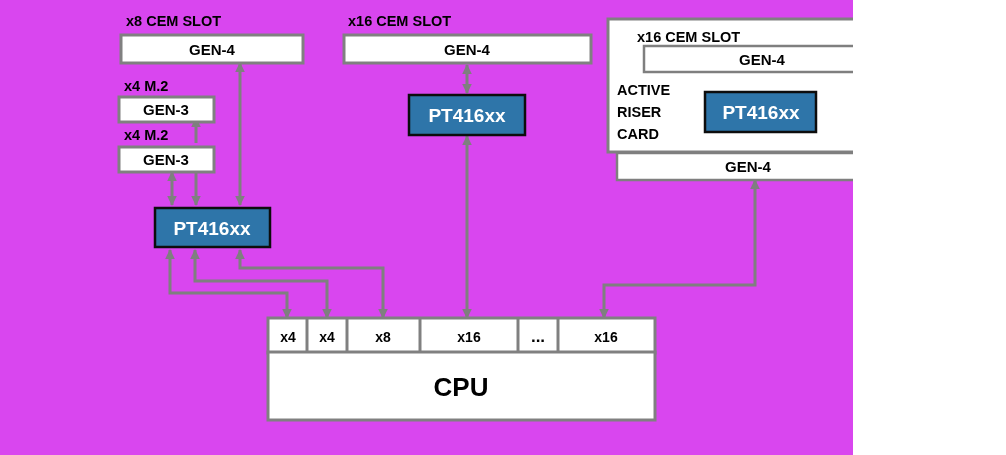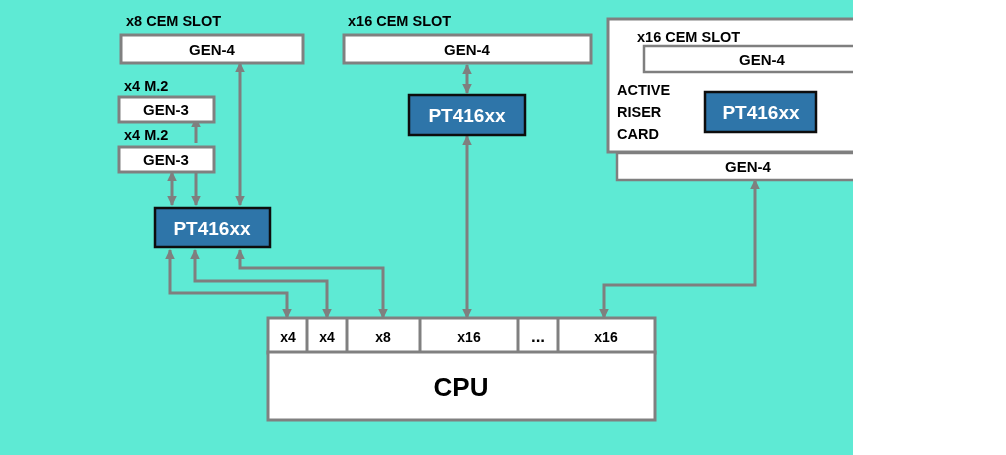--- a/index.html
+++ b/index.html
@@ -7,21 +7,21 @@
     padding: 0;
     background: #ffffff;
   }
   body {
     font-family: "Liberation Sans", sans-serif;
   }
   #diagram-root {
     position: relative;
     width: 853px;
     height: 455px;
-    background: #5eead4;
+    background: #d946ef;
     overflow: hidden;
   }
   svg#diagram-svg {
     position: absolute;
     left: 0;
     top: 0;
     width: 1006px;
     height: 455px;
   }
   .box-fill {

